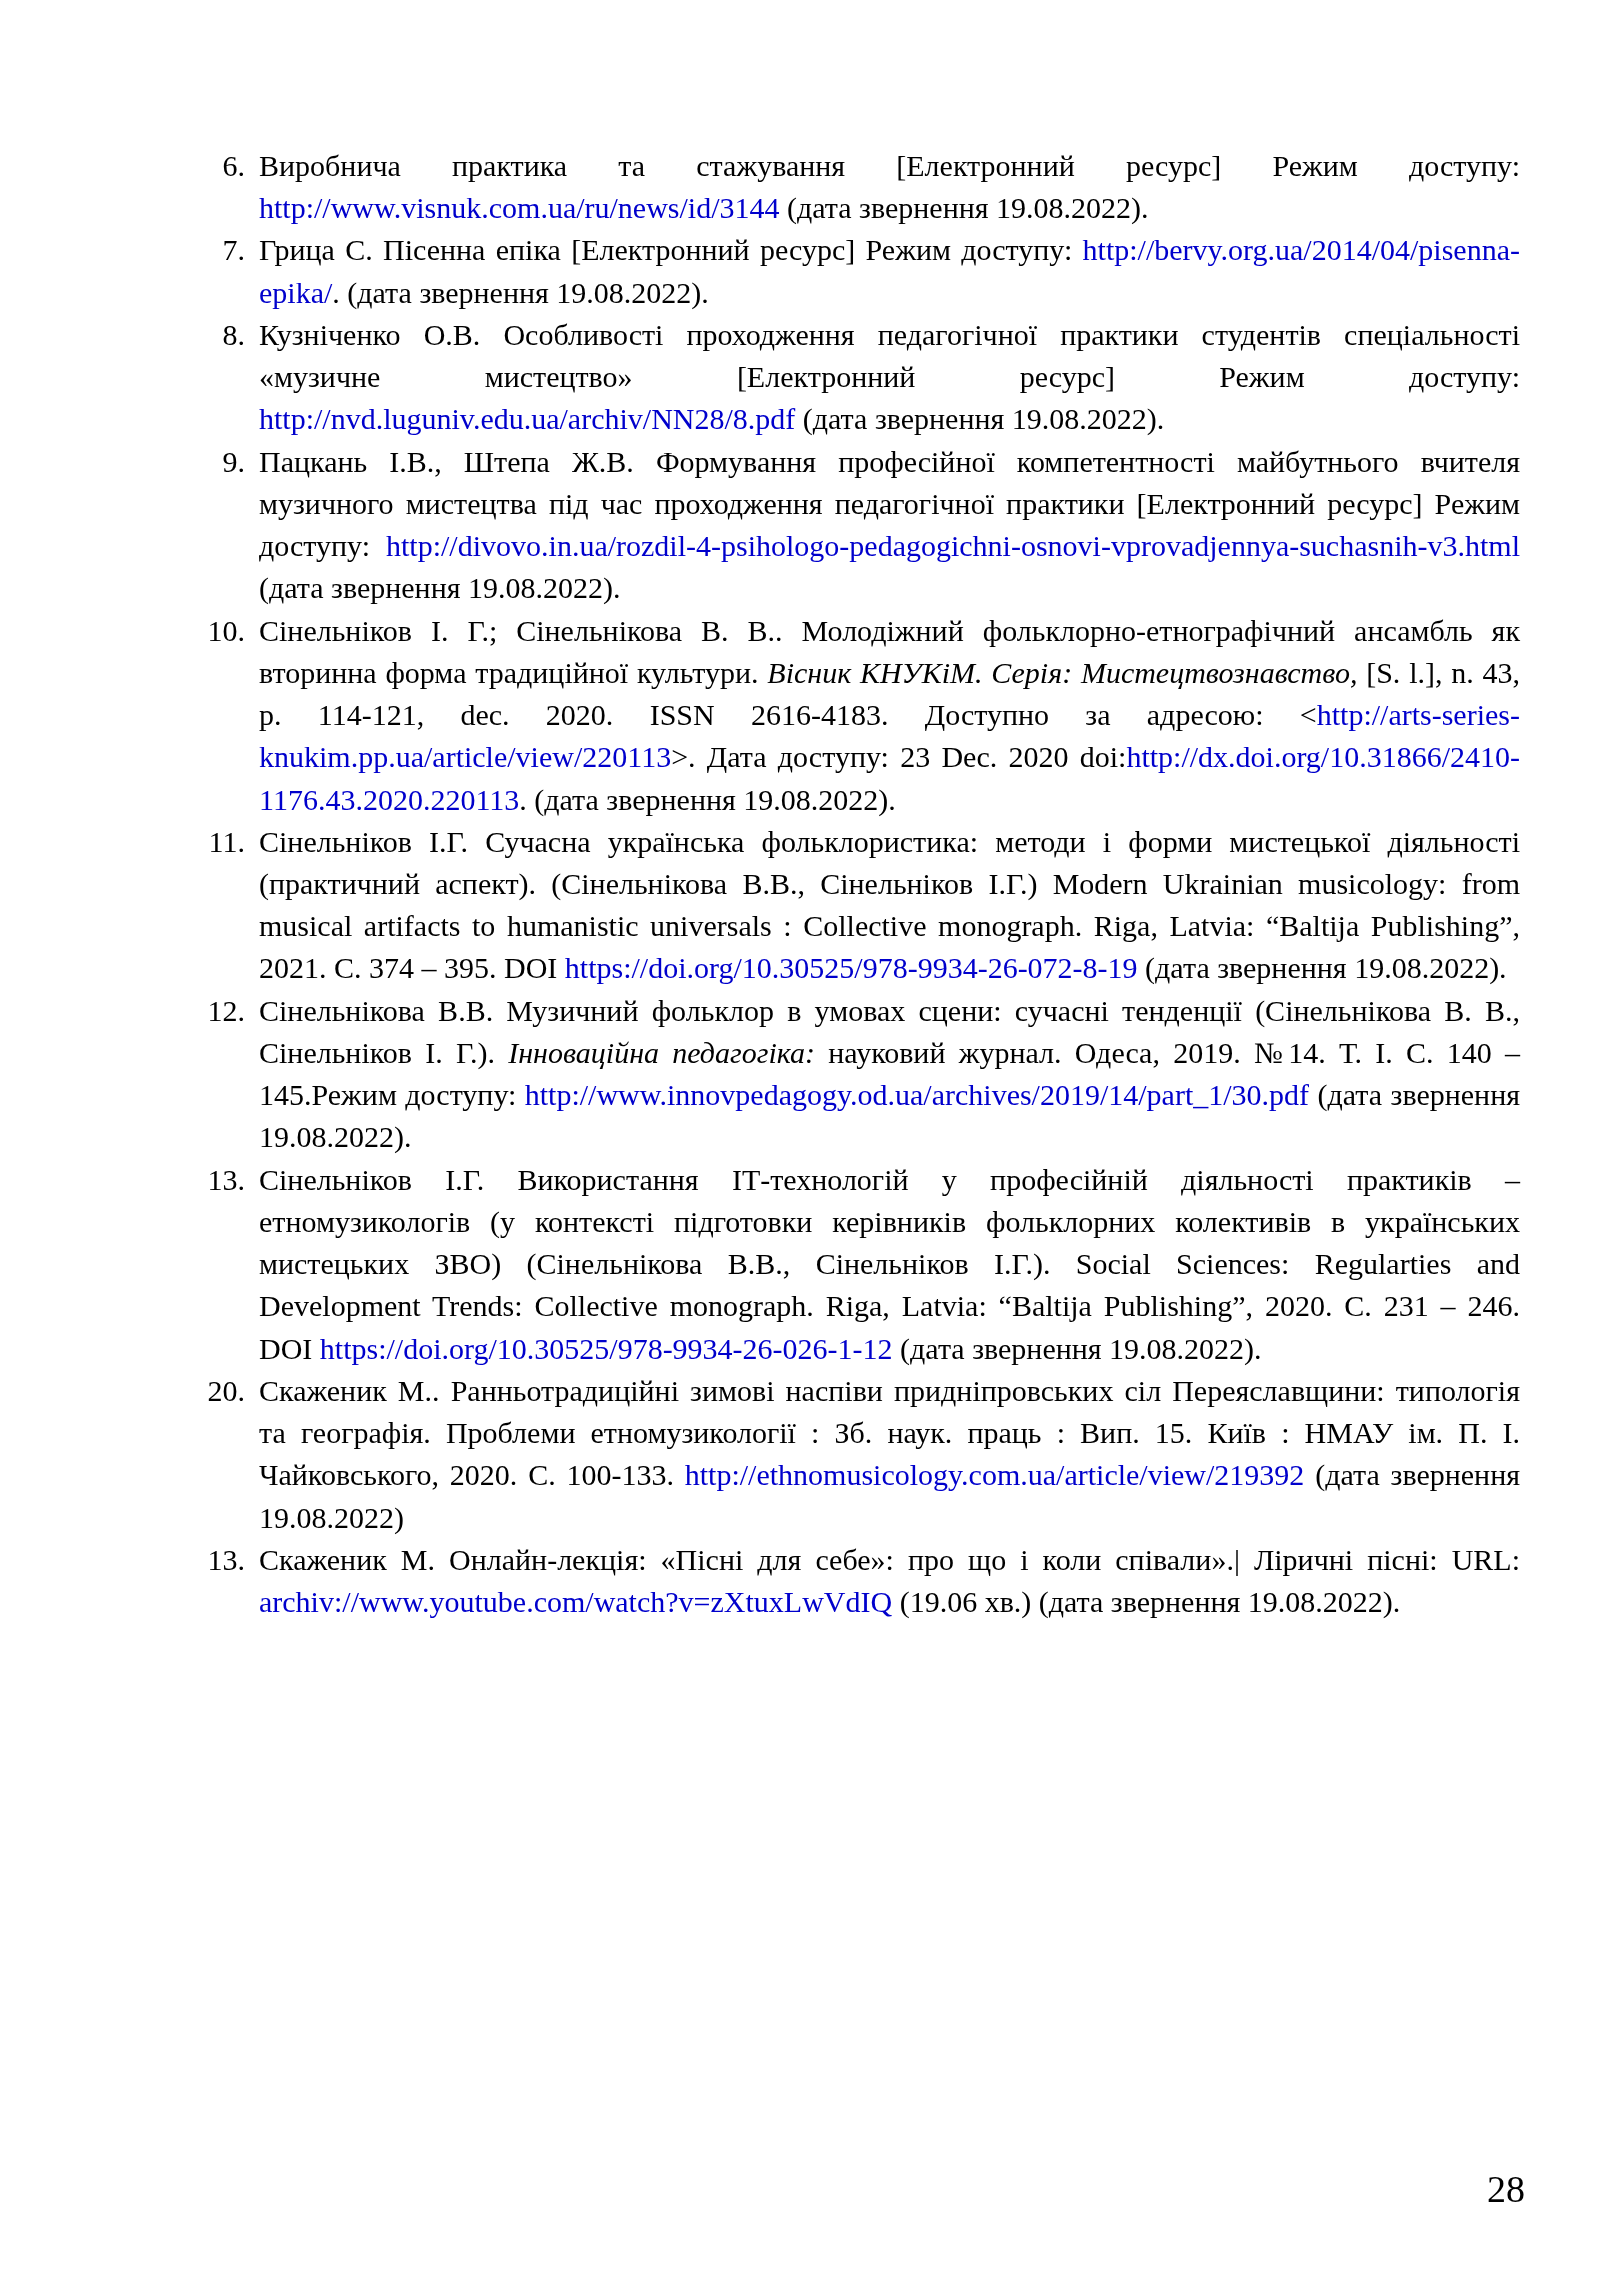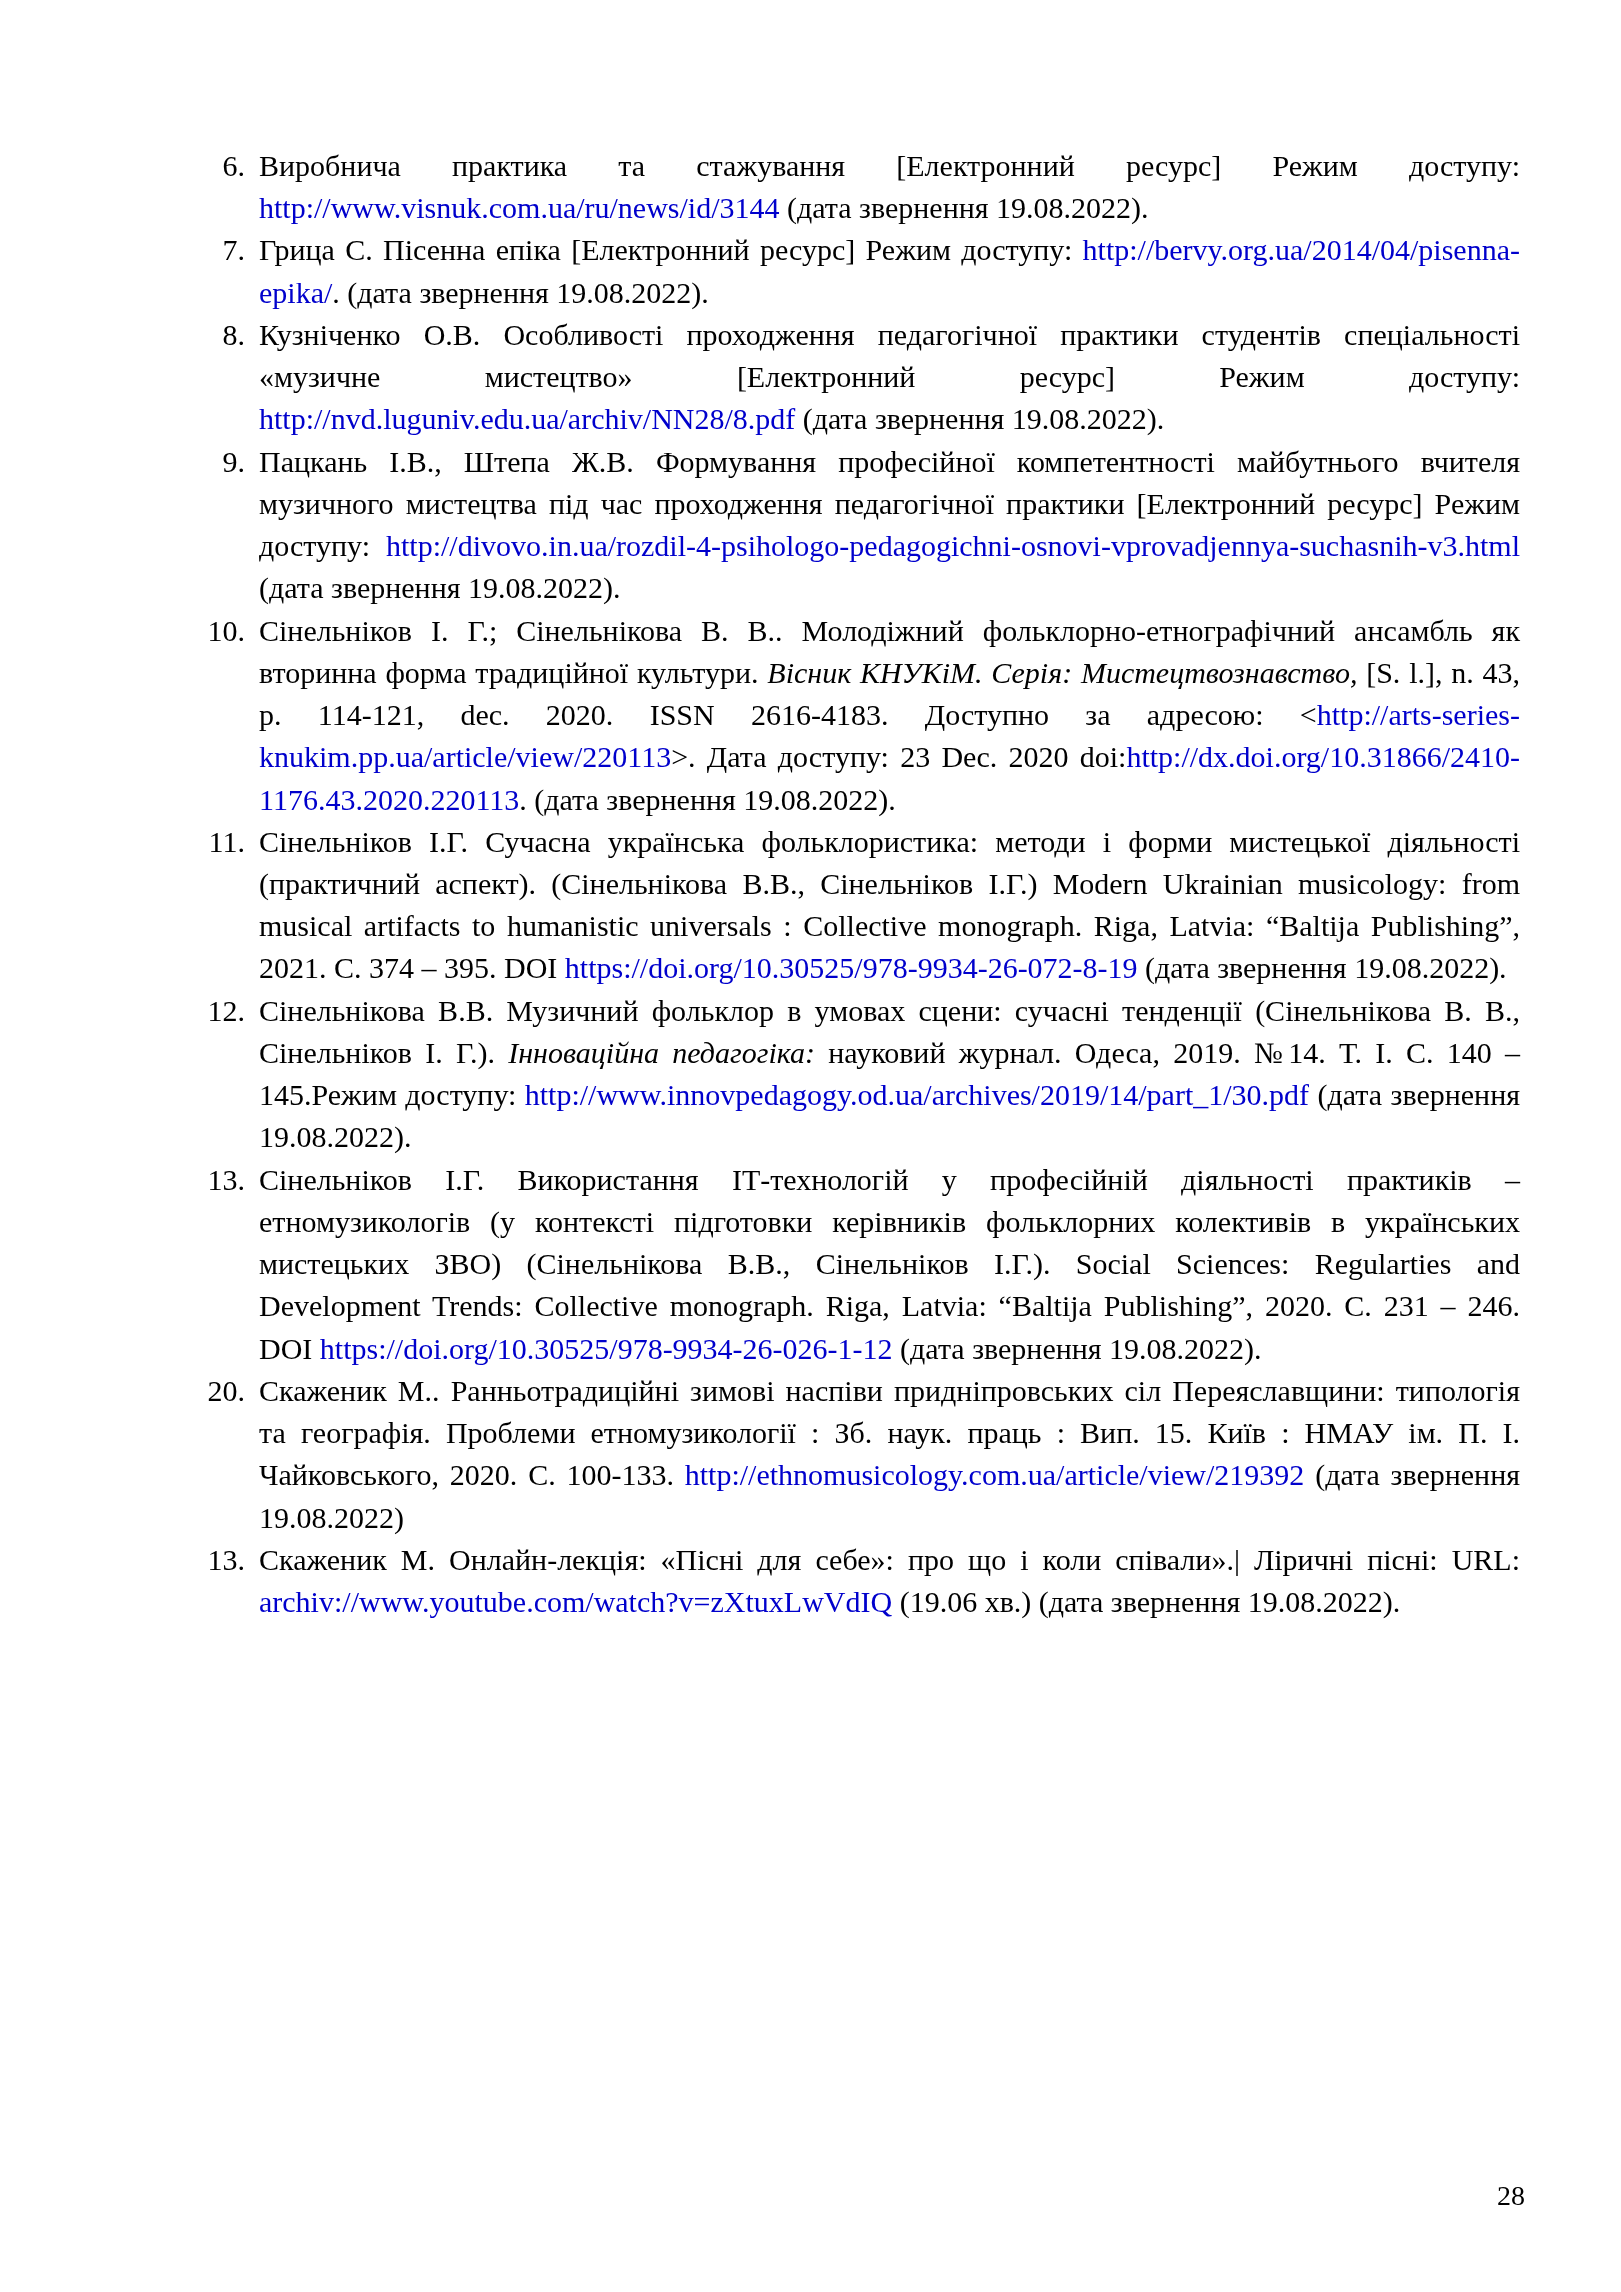--- a/index.html
+++ b/index.html
@@ -56,21 +56,21 @@
   .ital {
     font-style: italic;
   }
   .nojust {
     text-align: left;
   }
   .pageno {
     position: absolute;
     right: 96px;
     bottom: 80px;
-    font-size: 28px;
+    font-size: 38px;
     line-height: 1.2;
     color: #000;
   }
 </style>
 </head>
 <body>
 
 <div class="page">
   <div class="content">
     <ol class="reflist" id="reflist">

